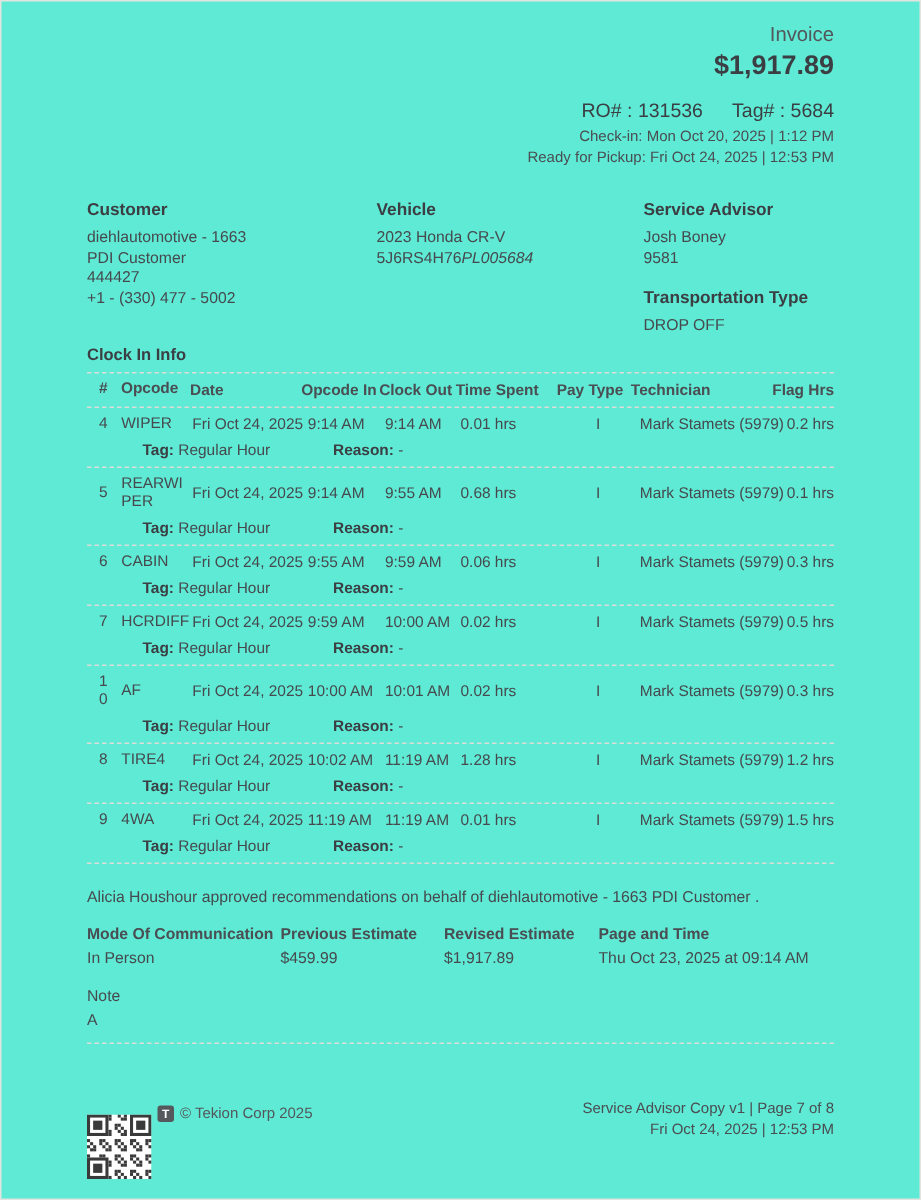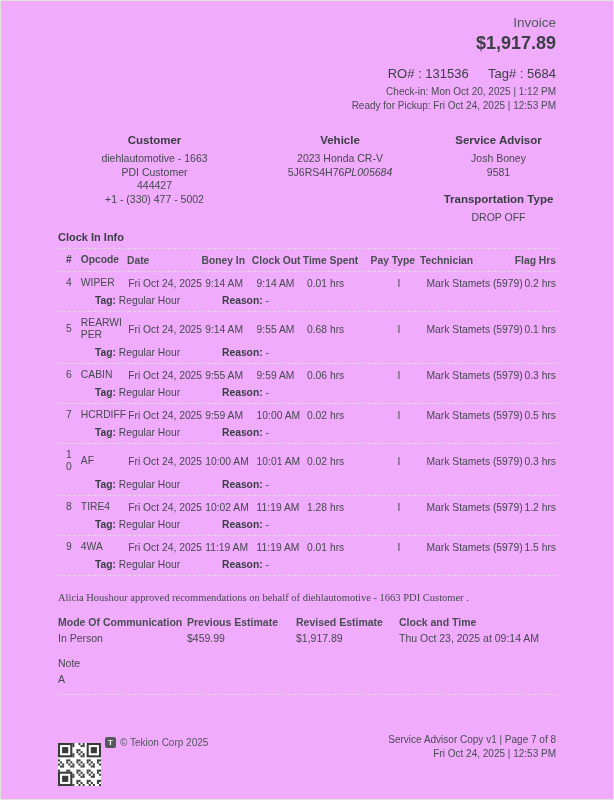--- a/index.html
+++ b/index.html
@@ -1,30 +1,30 @@
 <!DOCTYPE html>
 <html><head>
 <meta charset="utf-8">
 <style>
   * { margin:0; padding:0; box-sizing:border-box; }
   html,body { background:#e9e9e7; }
   .page {
     width:614px; height:800px; margin:0 auto; position:relative;
-    background:#f0abfc; border:1px solid #e3e3e0;
+    background:#5eead4; border:1px solid #e3e3e0;
     font-family:"Liberation Sans", sans-serif;
     color:#46494e; overflow:hidden;
   }
   .hdr-right { position:absolute; top:14px; right:57px; text-align:right; }
   .inv-label { font-size:13.5px; color:#53565b; }
   .inv-amount { font-size:18px; font-weight:bold; color:#3b3e43; margin-top:3px; }
   .ro-line { margin-top:12px; font-size:13px; font-weight:normal; color:#3b3e43; }
   .ro-line .gap { display:inline-block; width:16px; }
   .meta { margin-top:4px; font-size:10px; line-height:13.5px; color:#4a4d52; }
 
-  .info-grid { position:absolute; top:133px; left:57px; right:45px; display:flex;text-align:center; }
+  .info-grid { position:absolute; top:133px; left:57px; right:45px; display:flex; }
   .col-customer { width:193px; }
   .col-vehicle  { width:178px; }
   .col-advisor  { flex:1; }
   .blk-heading { font-size:11.5px; font-weight:bold; color:#3b3e43; margin-bottom:6px; }
   .blk-line { font-size:10.5px; line-height:13.5px; }
   .vin-italic { font-style:italic; }
   .transport-blk { margin-top:14px; }
 
   .clock-section { position:absolute; top:230px; left:57px; right:57px; }
   .section-title { font-size:11px; font-weight:bold; color:#3b3e43; padding-bottom:5px;
@@ -43,21 +43,21 @@
   .c-tech  { width:93px; margin-right:5px; white-space:nowrap; }
   .c-flag  { flex:1; white-space:nowrap; }
   .row-group { border-bottom:1px dashed #dcdcd8; }
   .row-main { padding-top:5px; padding-bottom:4px; }
   .row-main .c-pay { text-align:center; }
   .tag-row { display:flex; padding:2px 0 5px 8px; font-size:10.3px; }
   .tag-cell { width:127px;margin-left:29px; }
   .lbl-b { font-weight:bold; color:#3b3e43; }
 
   .approval-section { position:absolute; top:582px; left:57px; right:57px; }
-  .appr-statement { margin-top:9px; font-size:10.5px;font-family:Liberation Serif, serif; }
+  .appr-statement { margin-top:9px; font-size:10.5px; }
   .appr-grid { display:flex; margin-top:13px; font-size:10.5px; }
   .appr-col-0 { width:129px; } .appr-col-1 { width:109px; }
   .appr-col-2 { width:103px; } .appr-col-3 { flex:1; }
   .appr-label { font-weight:bold; color:#4a4d52; }
   .appr-value { margin-top:4px; }
   .note-blk { margin-top:13px; font-size:10.5px; padding-bottom:9px;
               border-bottom:1px dashed #dcdcd8; }
   .note-value { margin-top:4px; }
 
   .footer { position:absolute; top:732px; left:57px; right:57px; height:56px; }
@@ -115,21 +115,21 @@
       </div>
     </div>
   </div>
 
   <div class="clock-section">
     <div class="section-title">Clock In Info</div>
     <div class="trow thead">
       <div class="c-num">#</div>
       <div class="c-opcode">Opcode</div>
       <div class="c-date">Date</div>
-      <div class="c-in">Boney In</div>
+      <div class="c-in">Opcode In</div>
       <div class="c-out">Clock Out</div>
       <div class="c-spent">Time Spent</div>
       <div class="c-pay">Pay Type</div>
       <div class="c-tech">Technician</div>
       <div class="c-flag">Flag Hrs</div>
     </div>
     <div>
     <div class="row-group">
       <div class="trow row-main">
         <div class="c-num">4</div>
@@ -309,21 +309,21 @@
       </div>
       <div class="appr-col-1">
         <div class="appr-label">Previous Estimate</div>
         <div class="appr-value">$459.99</div>
       </div>
       <div class="appr-col-2">
         <div class="appr-label">Revised Estimate</div>
         <div class="appr-value">$1,917.89</div>
       </div>
       <div class="appr-col-3">
-        <div class="appr-label">Clock and Time</div>
+        <div class="appr-label">Page and Time</div>
         <div class="appr-value">Thu Oct 23, 2025 at 09:14 AM</div>
       </div>
     </div>
     <div class="note-blk">
       <div>Note</div>
       <div class="note-value">A</div>
     </div>
   </div>
 
   <div class="footer">

